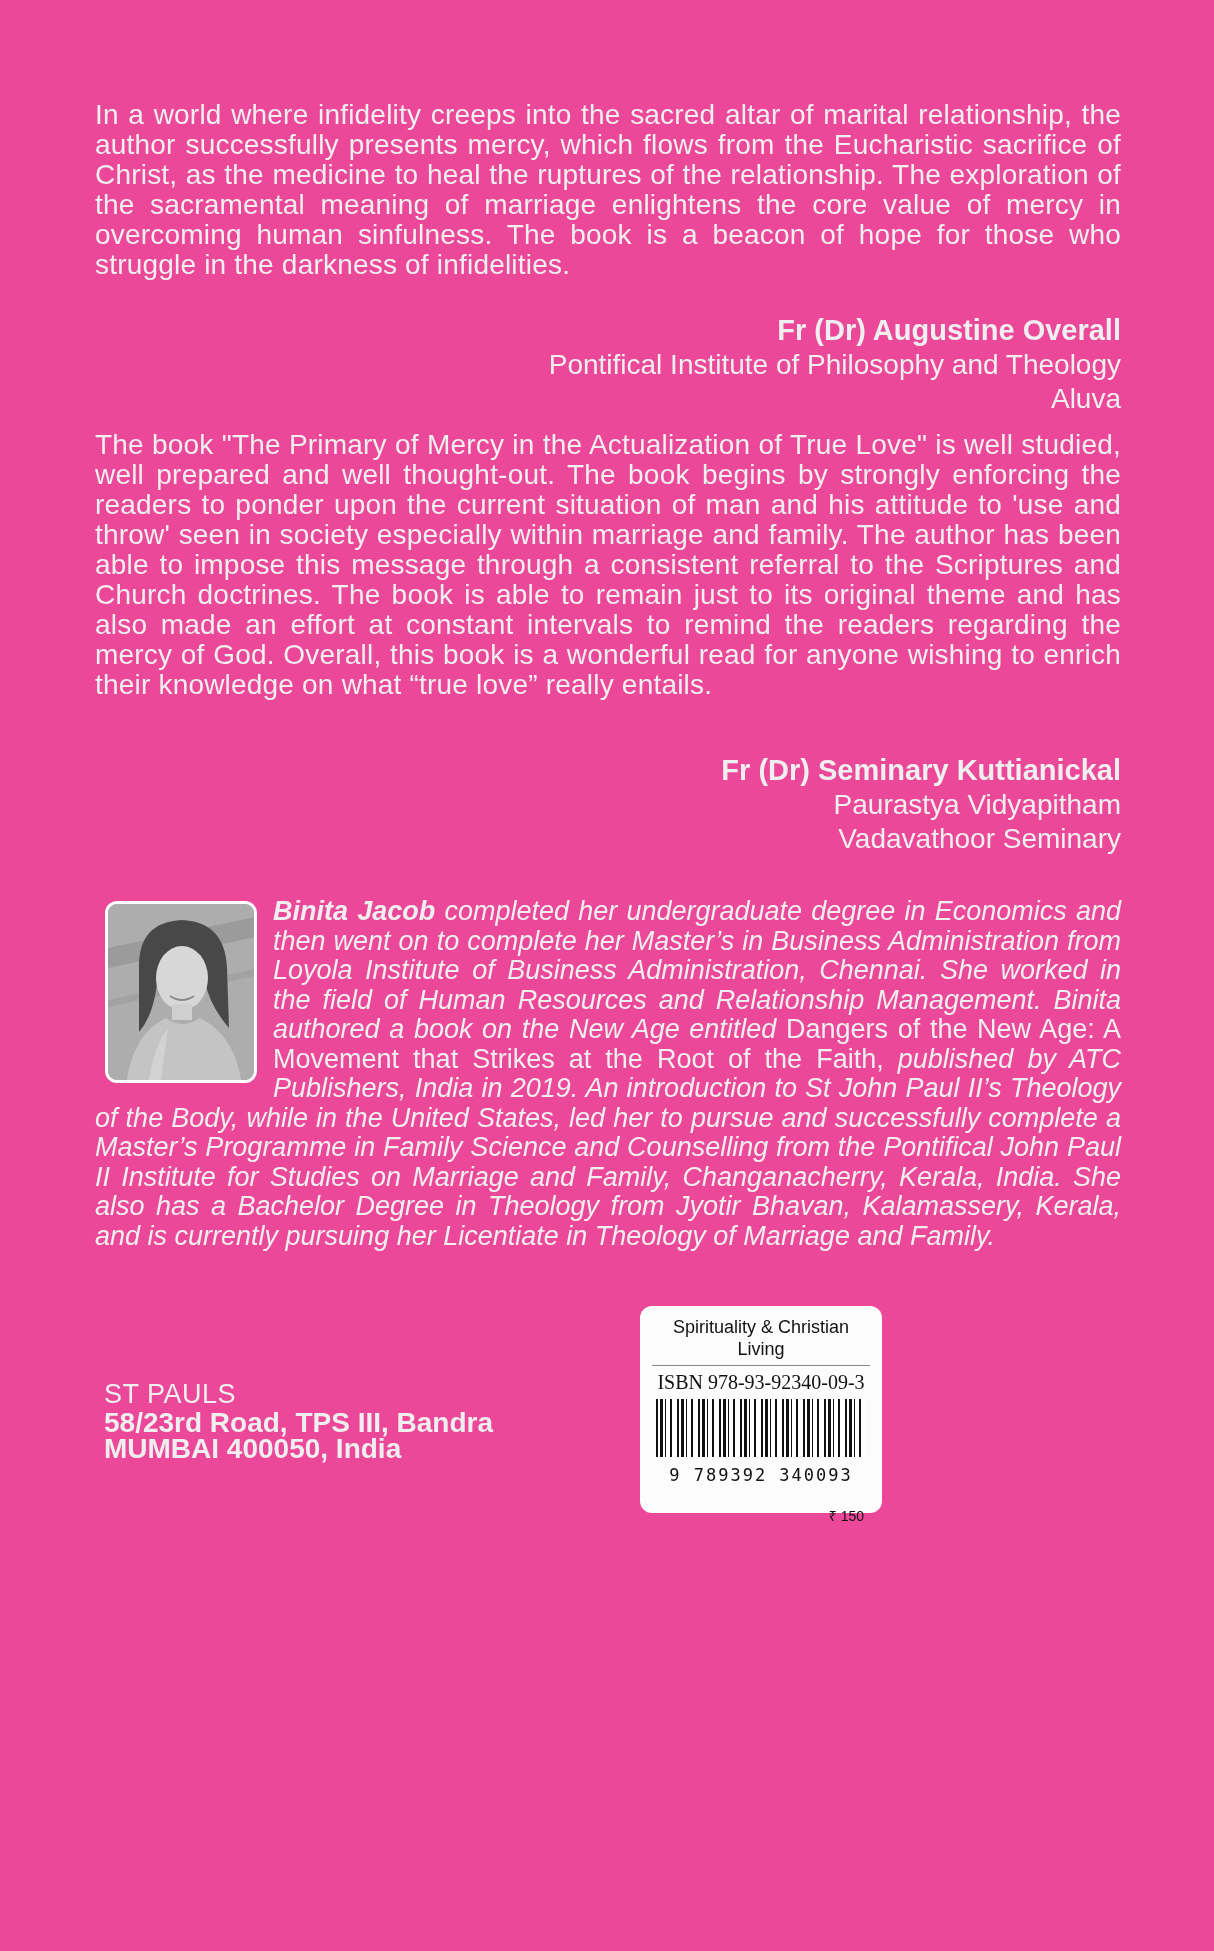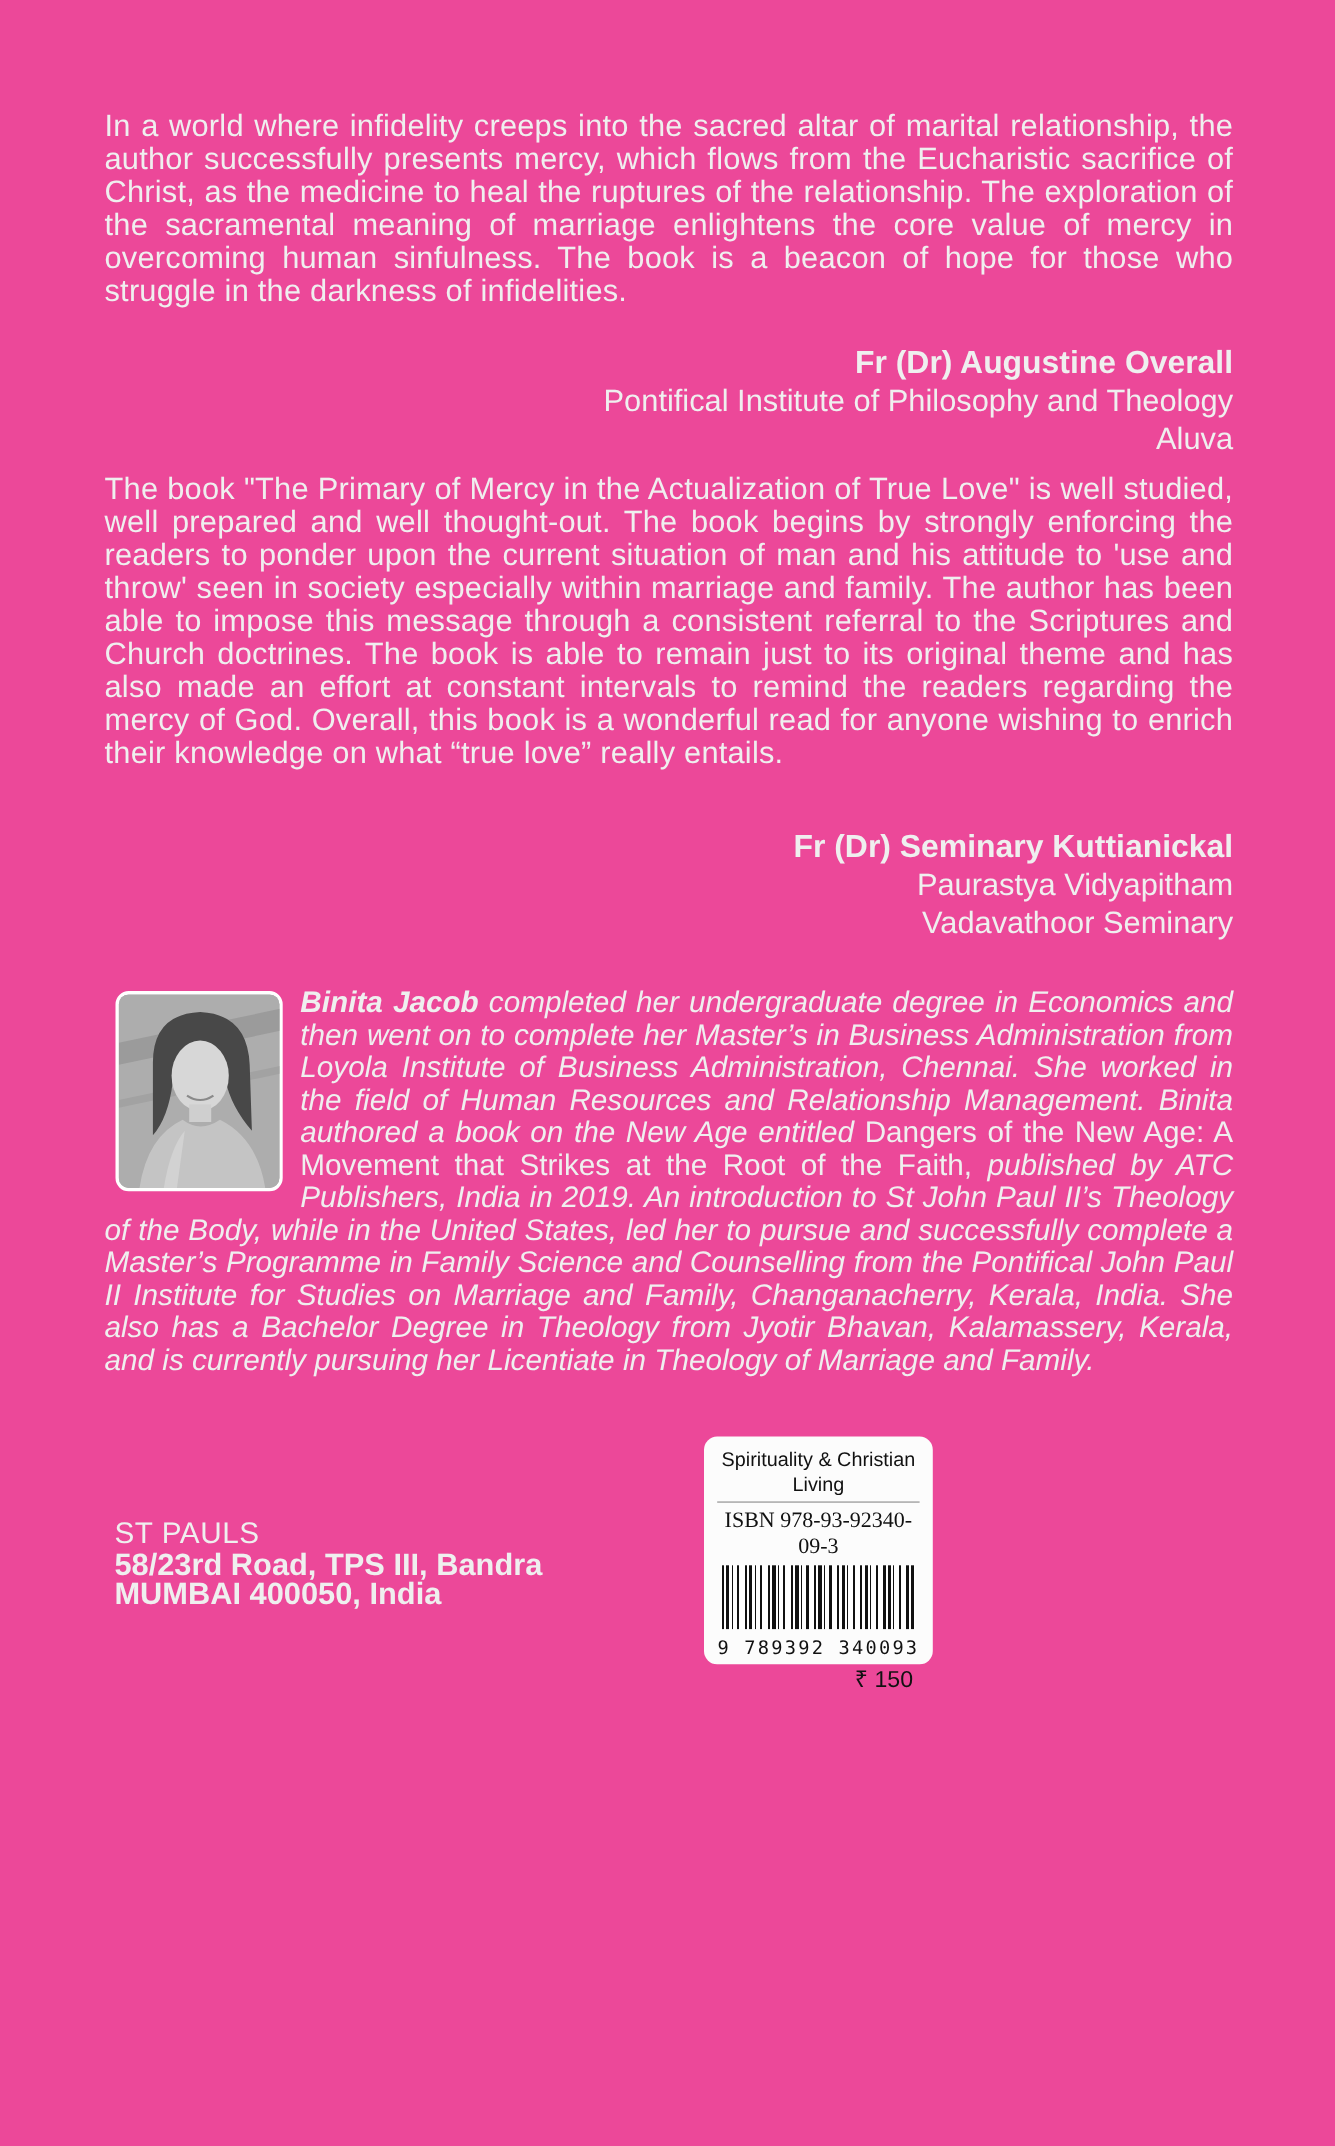--- a/index.html
+++ b/index.html
@@ -44,21 +44,21 @@
   }
   .photo-frame svg { display:block; }
 
   .publisher { position:absolute; left:104px; top:1378px; }
   .pub-name { font-size:27px; letter-spacing:0.5px; line-height:32px; }
   .pub-addr { font-size:28px; line-height:26px;font-weight:bold; }
 
   .barcode-panel {
     position:absolute;
     left:640px; top:1306px;
-    width:208px; height:207px;
+    width:242px; height:207px;
     background:#fcfcfc;
     border-radius:12px;
     color:#111;
     padding:10px 10px 8px 10px;
   }
   .bc-category { font-size:18px; text-align:center; line-height:22px; color:#111; }
   .bc-sep { border-top:1px solid #888; margin:5px 2px 4px 2px; }
   .bc-isbn {
     font-family:"Liberation Serif", serif;
     font-size:20px; text-align:center; line-height:24px;
@@ -68,21 +68,21 @@
     background:repeating-linear-gradient(90deg,
       #111 0 2px, #fff 2px 4px,
       #111 4px 7px, #fff 7px 9px,
       #111 9px 10px, #fff 10px 14px,
       #111 14px 16px, #fff 16px 21px);
   }
   .bc-ean {
     font-family:"DejaVu Sans Mono", monospace;
     font-size:17px; text-align:center; letter-spacing:2px; margin-top:8px;
   }
-  .bc-price { font-size:21px; text-align:right; padding-right:8px; margin-top:3px; }
+  .bc-price { font-size:14px; text-align:right; padding-right:8px; margin-top:21px; }
 </style>
 </head>
 <body>
 
 <div class="cover">
 
   <div class="block para" style="top:100px;">In a world where infidelity creeps into the sacred altar of marital relationship, the author successfully presents mercy, which flows from the Eucharistic sacrifice of Christ, as the medicine to heal the ruptures of the relationship. The exploration of the sacramental meaning of marriage enlightens the core value of mercy in overcoming human sinfulness. The book is a beacon of hope for those who struggle in the darkness of infidelities.</div>
 
   <div class="block attr" style="top:312px;">
     <div class="attr-name">Fr (Dr) Augustine Overall</div>

